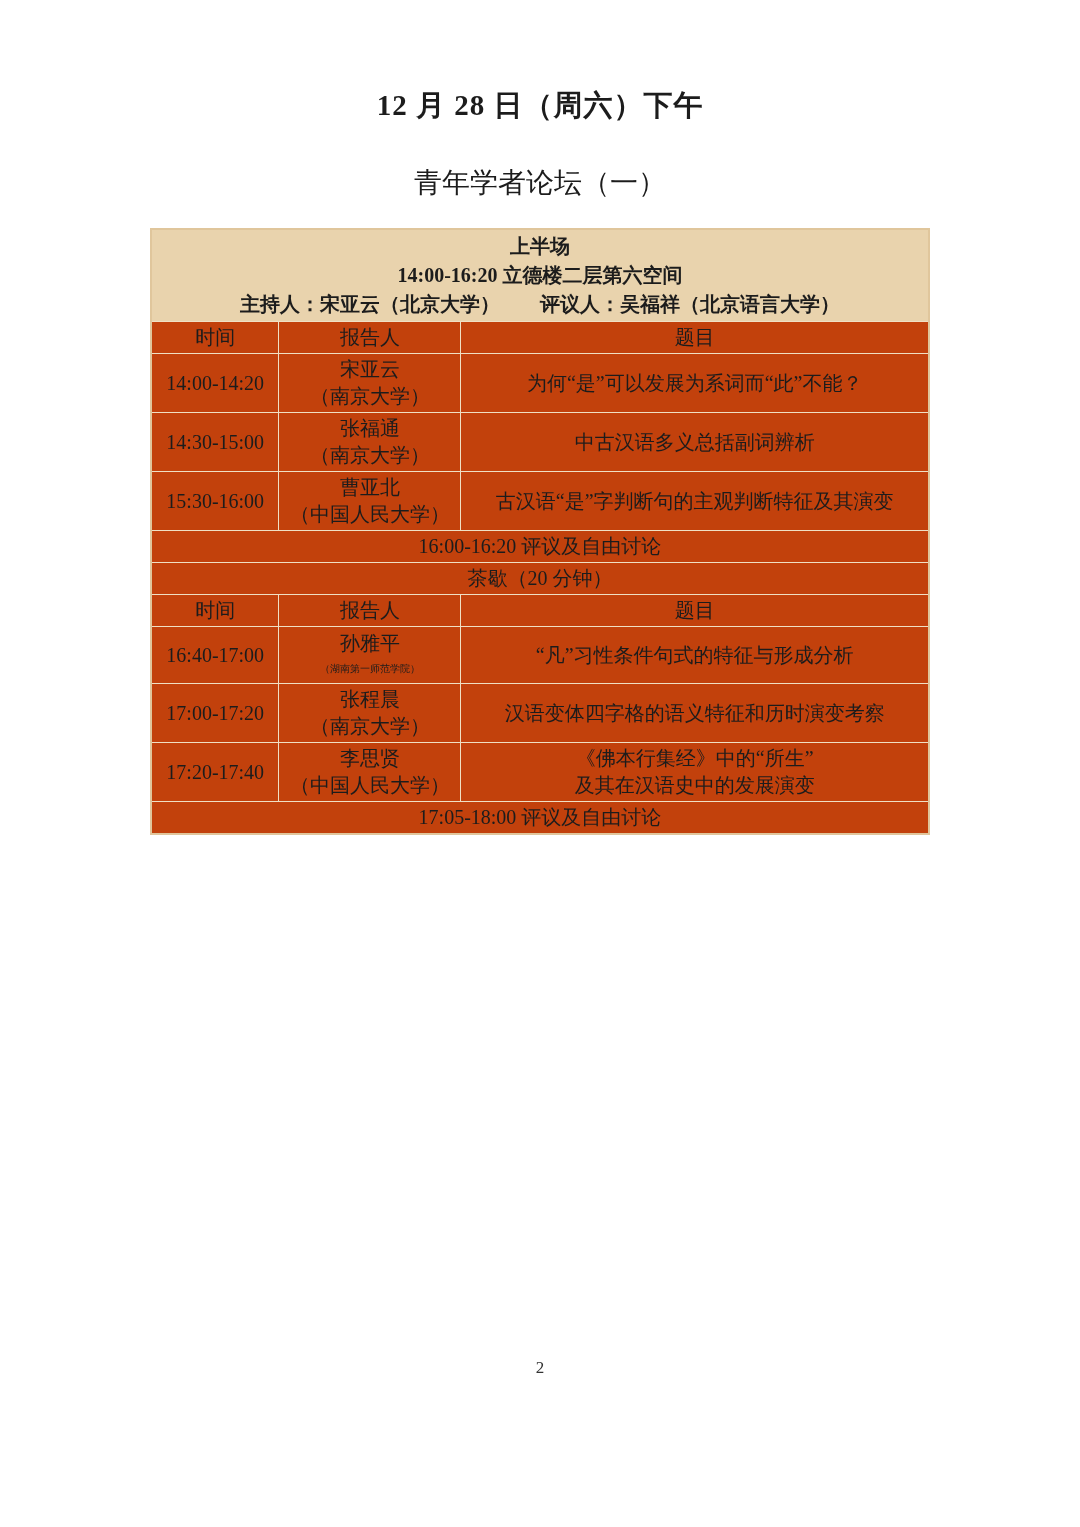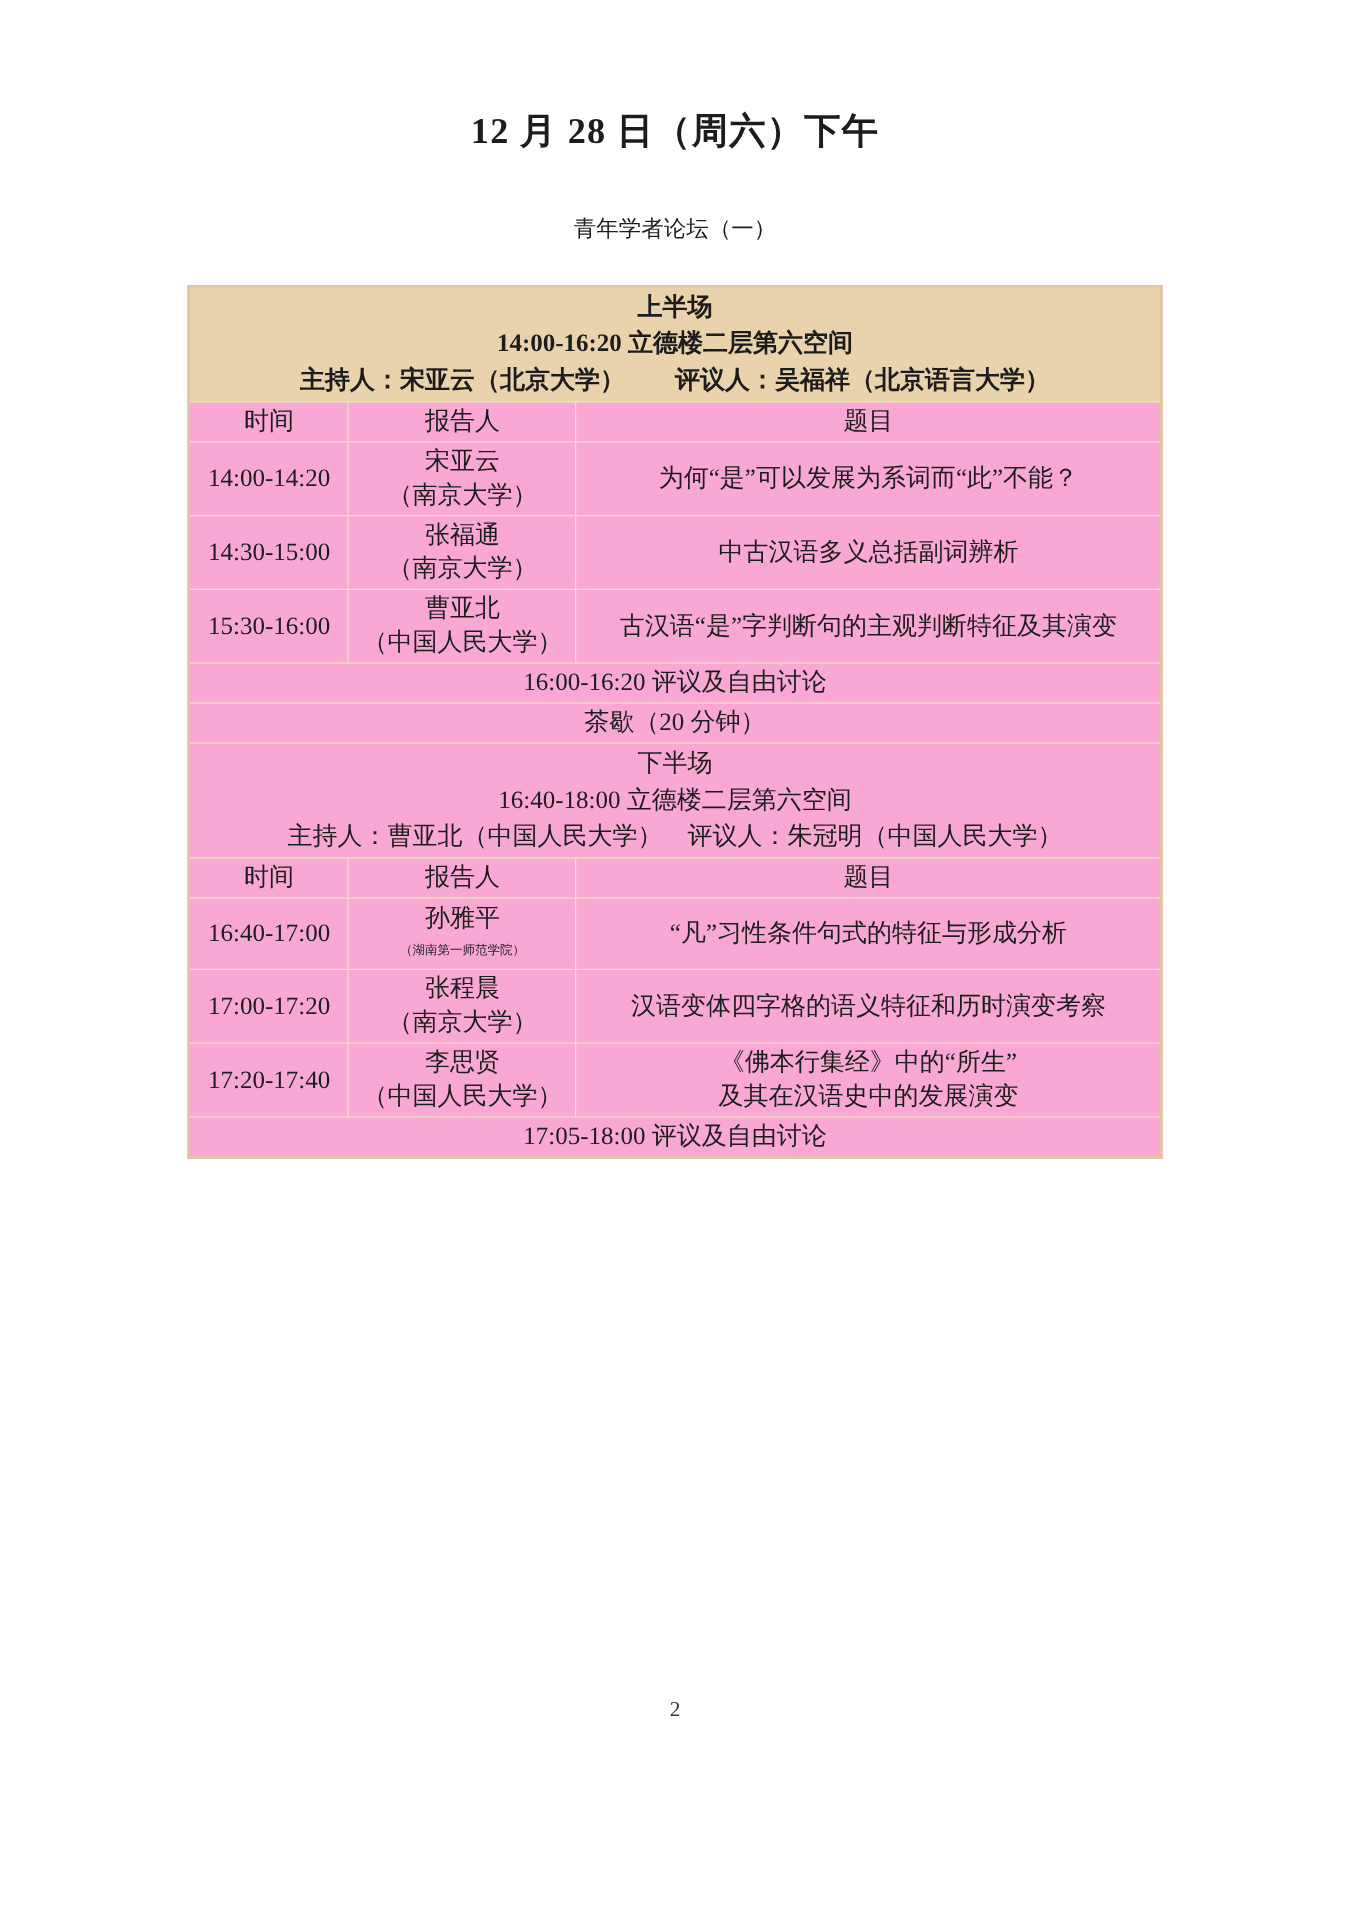--- a/index.html
+++ b/index.html
@@ -15,29 +15,29 @@
     padding-top: 85px;
     text-align: center;
     font-size: 29px;
     font-weight: bold;
     line-height: 40px;
     letter-spacing: 1px;
   }
   .doc-subtitle {
     margin-top: 42px;
     text-align: center;
-    font-size: 18px;
+    font-size: 28px;
     line-height: 32px;
   }
   table.program {
     width: 778px;
     margin: 29px auto 0 auto;
     border-collapse: collapse;
     table-layout: fixed;
-    background: #f9a8d4;
+    background: #c2410c;
     border: 2px solid #e0c69c;
   }
   col.c-time    { width: 128px; }
   col.c-speaker { width: 182px; }
   col.c-topic   { width: 468px; }
   td {
     border: 1px solid #f0e0c4;
     text-align: center;
     vertical-align: middle;
     font-size: 20px;
@@ -134,27 +134,20 @@
         </td>
       </tr>
 
       <tr class="note-row">
         <td colspan="3">16:00-16:20 评议及自由讨论</td>
       </tr>
       <tr class="note-row">
         <td colspan="3">茶歇（20 分钟）</td>
       </tr>
 
-      <tr class="session-head-plain">
-        <td colspan="3">
-          <div>下半场</div>
-          <div>16:40-18:00  立德楼二层第六空间</div>
-          <div>主持人：曹亚北（中国人民大学）　评议人：朱冠明（中国人民大学）</div>
-        </td>
-      </tr>
 
       <tr class="col-head">
         <td>时间</td>
         <td>报告人</td>
         <td>题目</td>
       </tr>
 
       <tr class="data-row">
         <td>16:40-17:00</td>
         <td>

